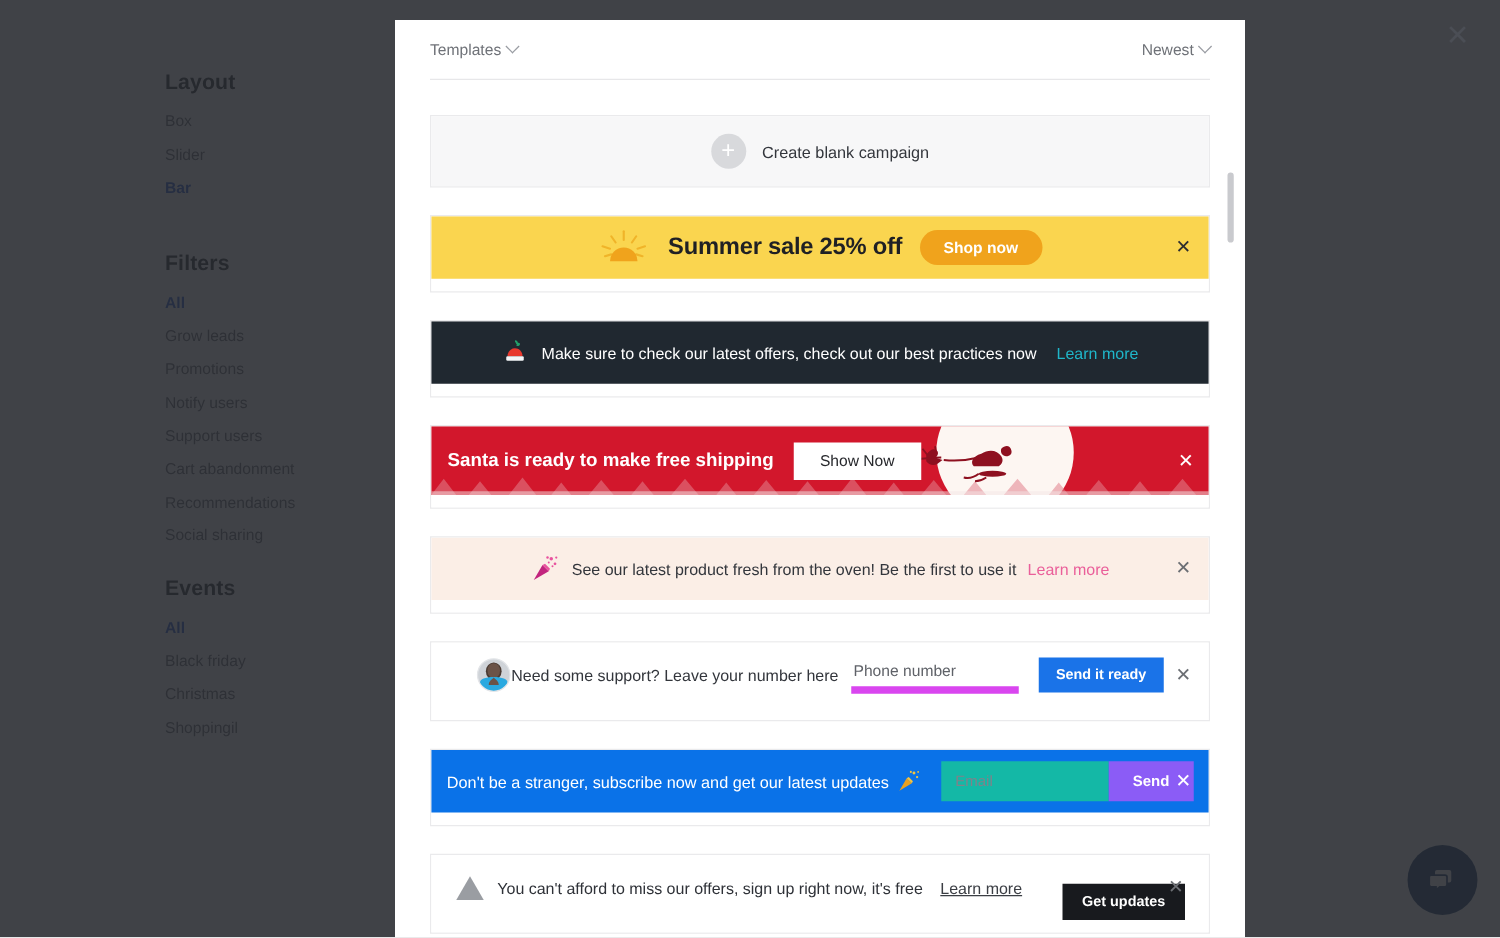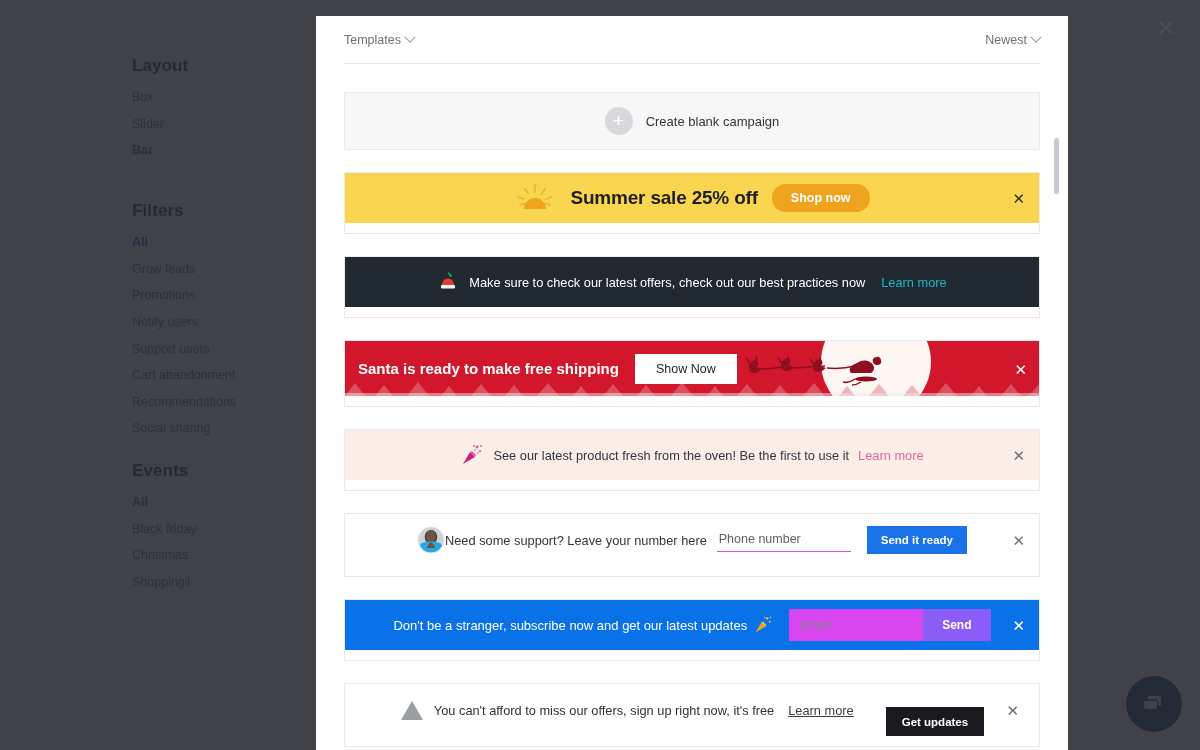--- a/index.html
+++ b/index.html
@@ -75,21 +75,21 @@
     line-height: 28px;
     text-align: center;
     cursor: pointer;
     font-family: "Liberation Sans", sans-serif;
   }
 
   
   .modal {
     position: absolute;
     left: 316px; top: 16px;
-    width: 752px; height: 734px;
+    width: 680px; height: 734px;
     background: #ffffff;
     overflow: hidden;
   }
   .modal-head {
     position: relative;
     height: 47px;
     margin: 0 28px;
     border-bottom: 1px solid #e7e7e9;
     display: flex;
     align-items: center;
@@ -234,21 +234,21 @@
   .b-peach .txt { font-size: 12.8px; color: #33363c; }
   .b-peach .lnk { font-size: 12.8px; color: #ea5f9a; cursor: pointer; }
   .b-peach .close-x { color: #6c6f74; }
 
   
   .b-white { background: #ffffff; justify-content: center; height: 52px; }
   .b-white .txt { font-size: 12.8px; color: #33363c; }
   .inp-phone {
     width: 130px;
     border: none;
-    border-bottom: 1px solid #d946ef;
+    border-bottom: 6px solid #d946ef;
     font-size: 12.5px;
     color: #33363c;
     padding: 4px 2px 5px;
     outline: none;
     background: transparent;
     font-family: "Liberation Sans", sans-serif;
     margin-left: 10px;
   }
   .inp-phone::placeholder { color: #5f6268; }
   .btn-blue {
@@ -259,21 +259,21 @@
     border: none; cursor: pointer;
     font-family: "Liberation Sans", sans-serif;
   }
   .b-white .close-x { color: #6c6f74; }
 
   
   .b-blue { background: #0a72e8; justify-content: center; gap: 0; }
   .b-blue .txt { font-size: 13px; color: #ffffff; }
   .inp-email {
     width: 112px;
-    background: #d946ef;
+    background: #14b8a6;
     border: none;
     font-size: 12px;
     color: #3b3e44;
     padding: 9px 11px;
     margin-left: 16px;
     outline: none;
     font-family: "Liberation Sans", sans-serif;
   }
   .inp-email::placeholder { color: #7f838a; }
   .btn-black {

